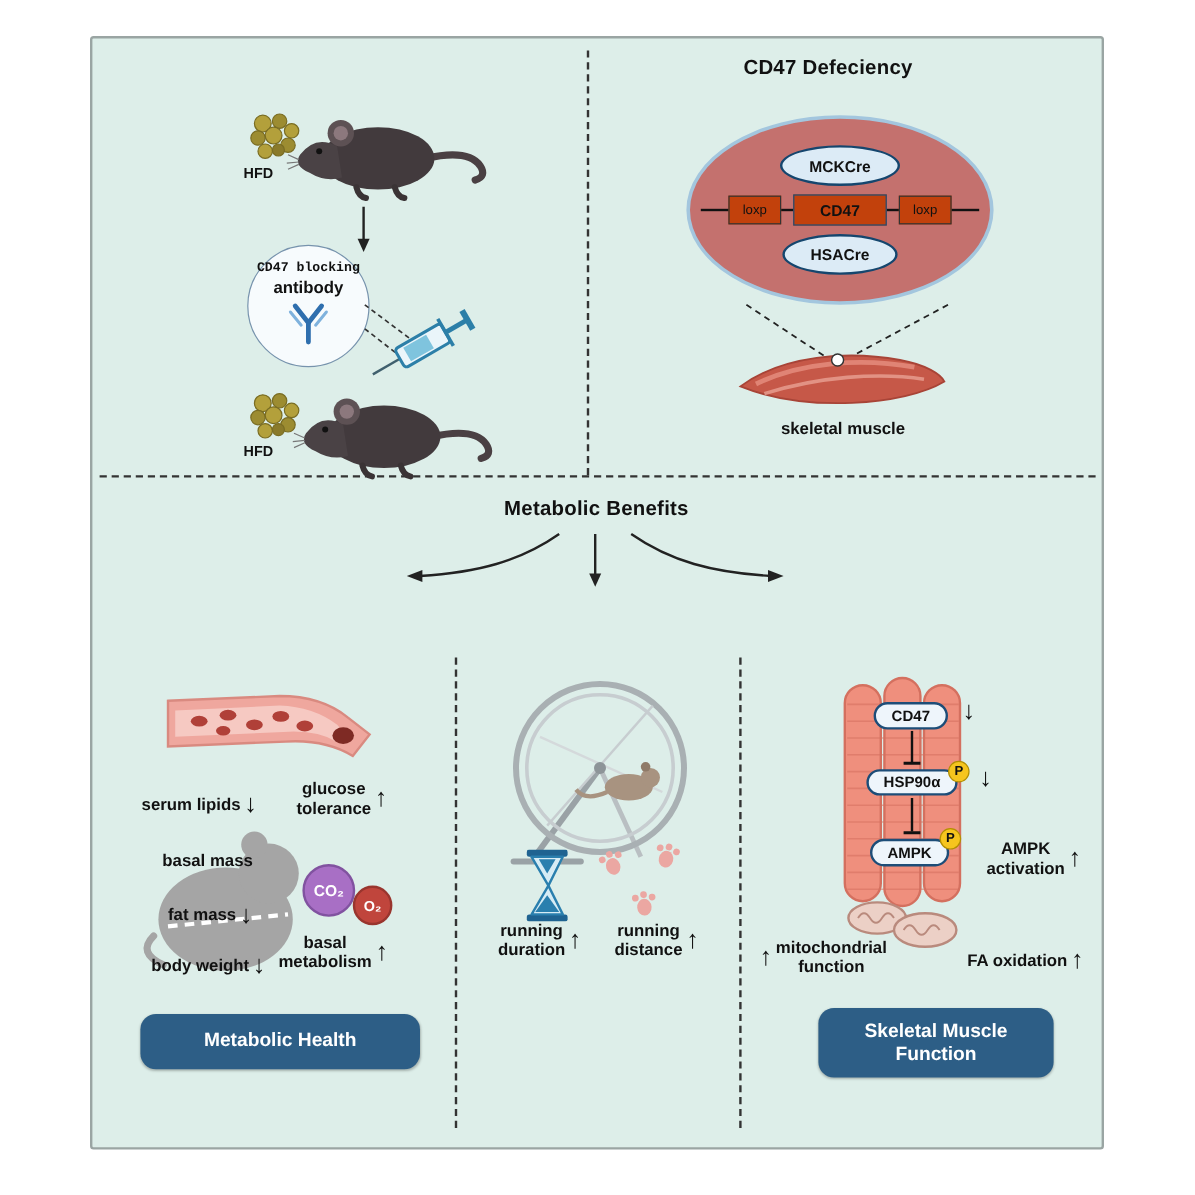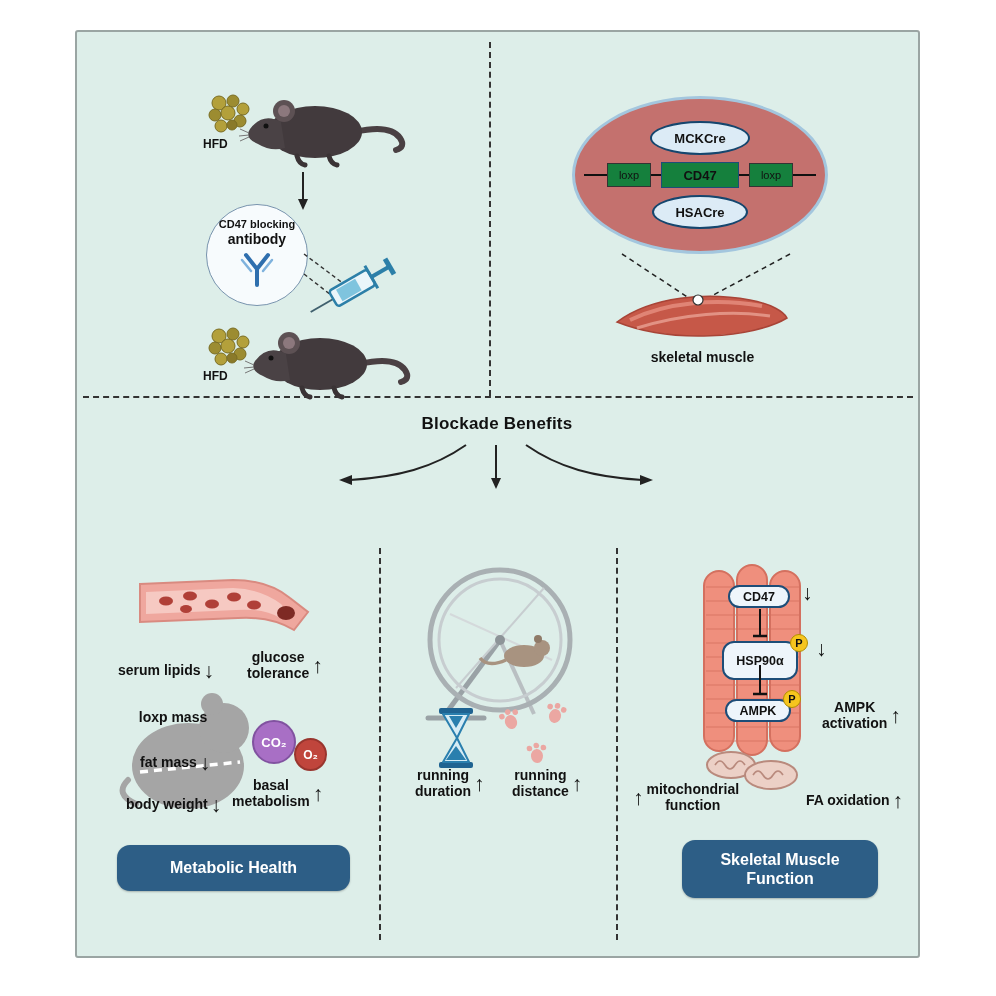--- a/index.html
+++ b/index.html
@@ -10,21 +10,21 @@
   .title { font-weight:bold; font-size:17px; text-align:center; letter-spacing:.2px; }
   .label { font-weight:bold; font-size:14px; text-align:center; line-height:1.12; }
   .small-label { font-weight:bold; font-size:12px; text-align:left; }
   .glyph { font-weight:bold; font-size:21px; line-height:1; }
   .hsep { border-top:2px dashed #333; height:0; }
   .vsep { border-left:2px dashed #333; width:0; }
   .row { display:flex; align-items:center; gap:3px; }
   .col { display:flex; flex-direction:column; align-items:center; }
   .btn { position:absolute; background:#2d5e86; border-radius:13px; color:#fff; font-weight:bold; font-size:16px; display:flex; flex-direction:column; align-items:center; justify-content:center; line-height:1.2; box-shadow:0 1px 2px rgba(0,0,0,.25); }
   .pill { position:absolute; background:#eef5fb; border:2px solid #1d4d78; border-radius:12px; font-weight:bold; font-size:12.5px; display:flex; align-items:center; justify-content:center; }
-  .genebox { position:absolute; background:#15803d; border:1.5px solid #333; font-size:11px; display:flex; align-items:center; justify-content:center; }
+  .genebox { position:absolute; background:#c2410c; border:1.5px solid #333; font-size:11px; display:flex; align-items:center; justify-content:center; }
   .creoval { position:absolute; background:#dcebf6; border:2.5px solid #15466e; border-radius:50%; font-weight:bold; font-size:13px; display:flex; align-items:center; justify-content:center; }
   .pbadge { position:absolute; width:18px; height:18px; border-radius:50%; background:#f6c51e; border:1.5px solid #b38f00; font-size:11px; font-weight:bold; display:flex; align-items:center; justify-content:center; z-index:4; }
   .circle-callout { position:absolute; border-radius:50%; background:#f7fbfd; border:1.5px solid #7793ad; display:flex; flex-direction:column; align-items:center; padding-top:13px; }
   .co-circle { position:absolute; border-radius:50%; color:#fff; font-weight:bold; display:flex; align-items:center; justify-content:center; }
   svg { display:block; }
 </style>
 </head>
 <body>
 
 <div id="fig">
@@ -61,21 +61,21 @@
     <path d="M14,51 l-9,-4 M14,53 l-10,1 M14,55 l-9,4" stroke="#777" stroke-width="1" fill="none"></path>
     <path d="M62,74 q2,8 8,9 M94,74 q2,8 8,9" stroke="#3a3335" stroke-width="5" fill="none" stroke-linecap="round"></path>
   </svg>
 
   <svg class="abs" style="left:296px; top:172px;" width="14" height="38" viewBox="0 0 14 38">
     <line x1="7" y1="0" x2="7" y2="29" stroke="#222" stroke-width="2"></line>
     <polygon points="2,27 12,27 7,38" fill="#222"></polygon>
   </svg>
 
   <div class="circle-callout" style="left:206px; top:204px; width:102px; height:102px;">
-    <div style="font-size:11px; font-weight:bold; line-height:1.2;">CD47 blocking</div>
+    <div style="font-size:11px; font-weight:bold; line-height:1.2;font-family:Liberation Mono, monospace;">CD47 blocking</div>
     <div style="font-size:14px; font-weight:bold; line-height:1.2;">antibody</div>
     <svg width="34" height="38" viewBox="0 0 34 38" style="margin-top:3px;">
       <g stroke="#2f6fae" stroke-width="4" stroke-linecap="round" fill="none">
         <path d="M6,4 L17,18"></path>
           <path d="M28,4 L17,18"></path>
           <path d="M17,18 L17,34"></path>
       </g>
       <g stroke="#7fb2dd" stroke-width="2.5" stroke-linecap="round" fill="none">
         <path d="M2,9 L11,20"></path>
           <path d="M32,9 L23,20"></path>
@@ -117,20 +117,21 @@
       <circle cx="38" cy="16" r="6" fill="#b3a03b"></circle>
         <circle cx="10" cy="22" r="6" fill="#9c8c31"></circle>
       <circle cx="23" cy="20" r="7" fill="#b3a03b"></circle>
         <circle cx="35" cy="28" r="6" fill="#9c8c31"></circle>
       <circle cx="16" cy="33" r="6" fill="#b3a03b"></circle>
         <circle cx="27" cy="32" r="5" fill="#8a7a2a"></circle>
     </g>
   </svg>
   <div class="abs small-label" style="left:203px; top:369px; width:50px;">HFD</div>
 
+  <div class="abs title" style="left:565px; top:47px; width:250px;">CD47 Defeciency</div>
 
   <div class="abs" style="left:572px; top:96px; width:256px; height:158px; background:#c4716e; border:3px solid #a3c6de; border-radius:50%;"></div>
   <div class="abs" style="left:584px; top:174px; width:232px; height:2px; background:#111;"></div>
 
   <div class="creoval" style="left:650px; top:121px; width:100px; height:34px;">
       <span>MCKCre</span>
     </div>
   <div class="genebox" style="left:607px; top:163px; width:44px; height:24px;">
       <span>loxp</span>
     </div>
@@ -150,21 +151,21 @@
   </svg>
 
   <svg class="abs" style="left:612px; top:288px;" width="180" height="55" viewBox="0 0 180 55">
     <path d="M5,34 C40,8 95,4 138,12 C160,16 172,24 175,30 C142,50 60,56 5,34 Z" fill="#c65848" stroke="#a84437" stroke-width="1.5"></path>
     <path d="M18,32 C55,14 105,10 150,18" stroke="#e2897a" stroke-width="4" fill="none" opacity="0.9"></path>
     <path d="M25,40 C70,26 120,22 158,28" stroke="#e8a193" stroke-width="3" fill="none" opacity="0.8"></path>
     <circle cx="86" cy="12" r="5" fill="#fff" stroke="#333" stroke-width="1.2"></circle>
   </svg>
   <div class="abs label" style="left:605px; top:350px; width:195px;">skeletal muscle</div>
 
-  <div class="abs title" style="left:377px; top:414px; width:240px;">Blockade Benefits</div>
+  <div class="abs title" style="left:377px; top:414px; width:240px;">Metabolic Benefits</div>
 
   <svg class="abs" style="left:328px; top:440px;" width="340" height="55" viewBox="0 0 340 55">
     <path d="M168,5 V40" stroke="#222" stroke-width="2" fill="none"></path>
     <polygon points="163,38 173,38 168,49" fill="#222"></polygon>
     <path d="M138,5 C105,28 70,37 22,40" stroke="#222" stroke-width="2" fill="none"></path>
     <polygon points="24,35 24,45 11,40" fill="#222"></polygon>
     <path d="M198,5 C231,28 266,37 314,40" stroke="#222" stroke-width="2" fill="none"></path>
     <polygon points="312,35 312,45 325,40" fill="#222"></polygon>
   </svg>
 
@@ -196,21 +197,21 @@
   </div>
 
   <svg class="abs" style="left:118px; top:676px;" width="138" height="138" viewBox="0 0 138 138">
     <path d="M18,128 Q-4,118 10,104" stroke="#a5a5a5" stroke-width="6" fill="none" stroke-linecap="round"></path>
     <ellipse cx="70" cy="90" rx="56" ry="43" fill="#a5a5a5"></ellipse>
     <circle cx="106" cy="52" r="25" fill="#a5a5a5"></circle>
     <circle cx="94" cy="28" r="11" fill="#a5a5a5"></circle>
     <line x1="22" y1="96" x2="122" y2="86" stroke="#ffffff" stroke-width="3.5" stroke-dasharray="8,6"></line>
   </svg>
 
-  <div class="abs label" style="left:128px; top:710px; width:90px;">loxp mass</div>
+  <div class="abs label" style="left:128px; top:710px; width:90px;">basal mass</div>
 
   <div class="abs row" style="left:140px; top:752px;">
     <span class="label">fat mass</span>
     <span class="glyph">↓</span>
   </div>
 
   <div class="abs row" style="left:126px; top:794px;">
     <span class="label">body weight</span>
     <span class="glyph">↓</span>
   </div>
@@ -323,21 +324,21 @@
   <div class="pill" style="left:728px; top:585px; width:62px; height:23px; z-index:3;">
       <span>CD47</span>
     </div>
   <span class="abs glyph" style="left:802px; top:582px;">↓</span>
 
   <svg class="abs" style="left:752px; top:609px; z-index:3;" width="16" height="32" viewBox="0 0 16 32">
     <line x1="8" y1="0" x2="8" y2="26" stroke="#111" stroke-width="2"></line>
     <line x1="1" y1="27" x2="15" y2="27" stroke="#111" stroke-width="2.5"></line>
   </svg>
 
-  <div class="pill" style="left:722px; top:641px; width:76px; height:39px; z-index:3;">
+  <div class="pill" style="left:722px; top:641px; width:76px; height:22px; z-index:3;">
       <span>HSP90α</span>
     </div>
   <div class="pbadge" style="left:790px; top:634px;">
       <span>P</span>
     </div>
   <span class="abs glyph" style="left:816px; top:638px;">↓</span>
 
   <svg class="abs" style="left:752px; top:665px; z-index:3;" width="16" height="34" viewBox="0 0 16 34">
     <line x1="8" y1="0" x2="8" y2="28" stroke="#111" stroke-width="2"></line>
     <line x1="1" y1="29" x2="15" y2="29" stroke="#111" stroke-width="2.5"></line>

